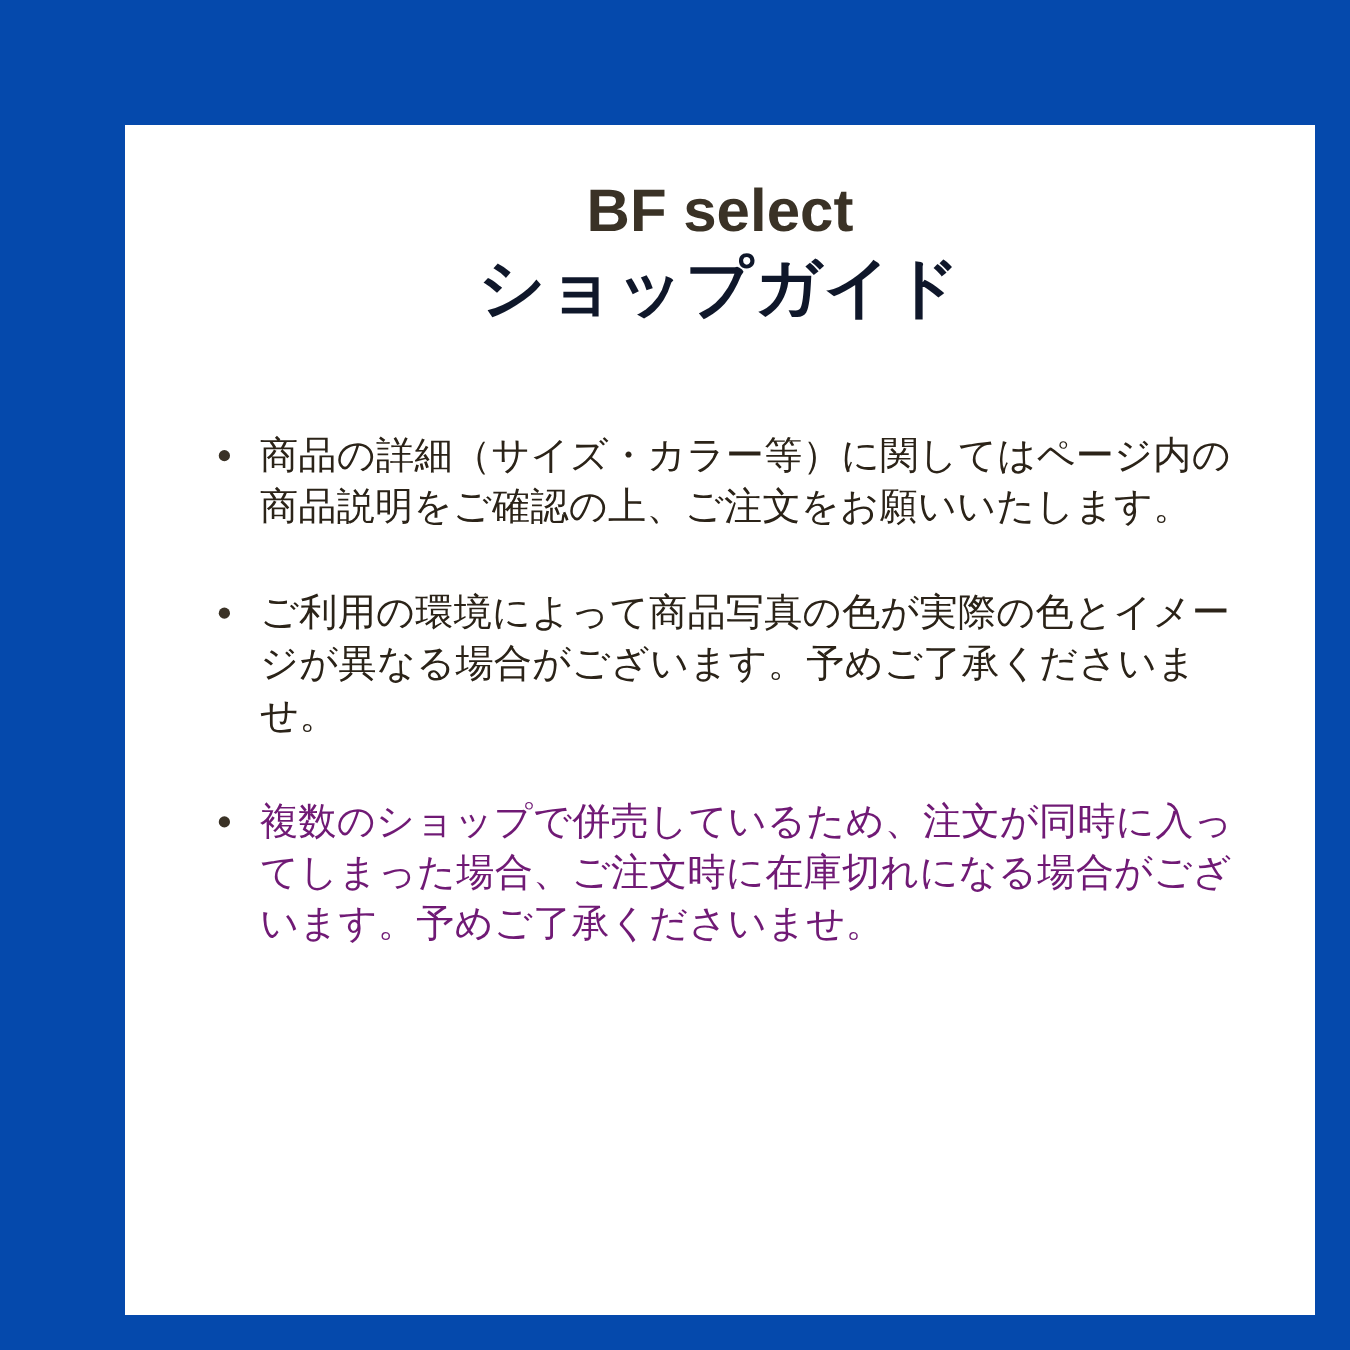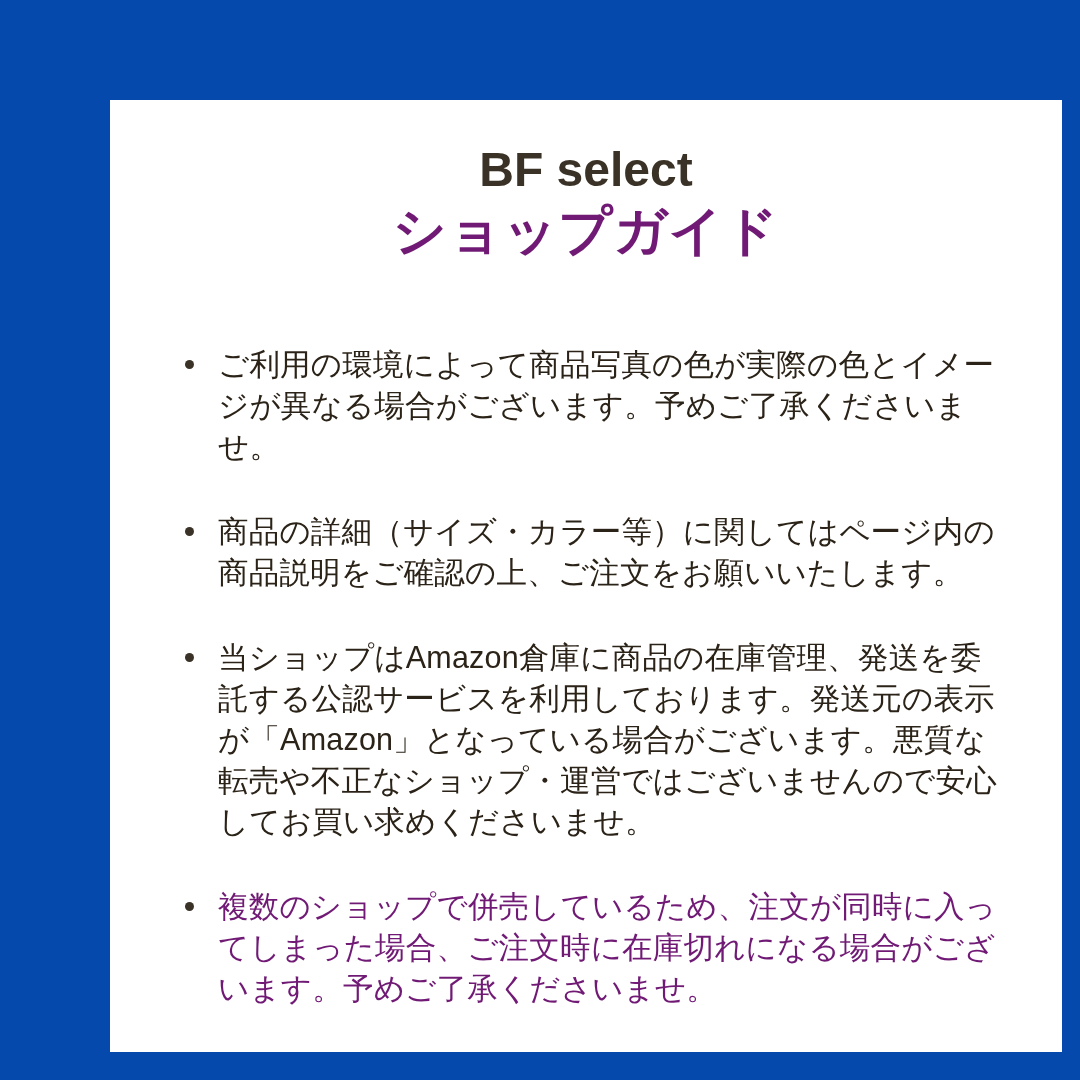--- a/index.html
+++ b/index.html
@@ -17,21 +17,20 @@
 
   .card-frame {
     position: absolute;
     top: 0;
     left: 0;
     width: 1008px;
     height: 1080px;
     background: #0549ac;
     box-sizing: border-box;
     padding: 100px;
-    margin-left: 10px;
   }
 
   .card-panel {
     width: 952px;
     height: 952px;
     background: #ffffff;
     box-sizing: border-box;
     position: relative;
   }
 
@@ -98,35 +97,31 @@
   }
 </style>
 </head>
 <body style="background: rgb(5, 73, 172);">
 
 <div class="card-frame" style="background: rgb(5, 73, 172);">
   <div class="card-panel" style="background: rgb(255, 255, 255);">
 
     <div class="title-block">
       <div class="title-line title-line-en" style="color: rgb(58, 50, 38);">BF select</div>
-      <div class="title-line title-line-jp" style="color: #701a75;">ショップガイド</div>
+      <div class="title-line title-line-jp" style="color: #0f172a;">ショップガイド</div>
     </div>
 
     <ul class="guide-list">
-      <li class="guide-item" style="color: rgb(43, 35, 24);">
-        <span class="bullet-dot" style="background: rgb(58, 50, 38);"></span>
-        <span class="guide-text">ご利用の環境によって商品写真の色が実際の色とイメージが異なる場合がございます。予めご了承くださいませ。</span>
-      </li>
       <li class="guide-item" style="color: rgb(43, 35, 24);">
         <span class="bullet-dot" style="background: rgb(58, 50, 38);"></span>
         <span class="guide-text">商品の詳細（サイズ・カラー等）に関してはページ内の商品説明をご確認の上、ご注文をお願いいたします。</span>
       </li>
       <li class="guide-item" style="color: rgb(43, 35, 24);">
         <span class="bullet-dot" style="background: rgb(58, 50, 38);"></span>
-        <span class="guide-text">当ショップはAmazon倉庫に商品の在庫管理、発送を委託する公認サービスを利用しております。発送元の表示が「Amazon」となっている場合がございます。悪質な転売や不正なショップ・運営ではございませんので安心してお買い求めくださいませ。</span>
+        <span class="guide-text">ご利用の環境によって商品写真の色が実際の色とイメージが異なる場合がございます。予めご了承くださいませ。</span>
       </li>
       <li class="guide-item" style="color: #701a75;">
         <span class="bullet-dot" style="background: rgb(58, 50, 38);"></span>
         <span class="guide-text">複数のショップで併売しているため、注文が同時に入ってしまった場合、ご注文時に在庫切れになる場合がございます。予めご了承くださいませ。</span>
       </li>
     </ul>
 
   </div>
 </div>
 

